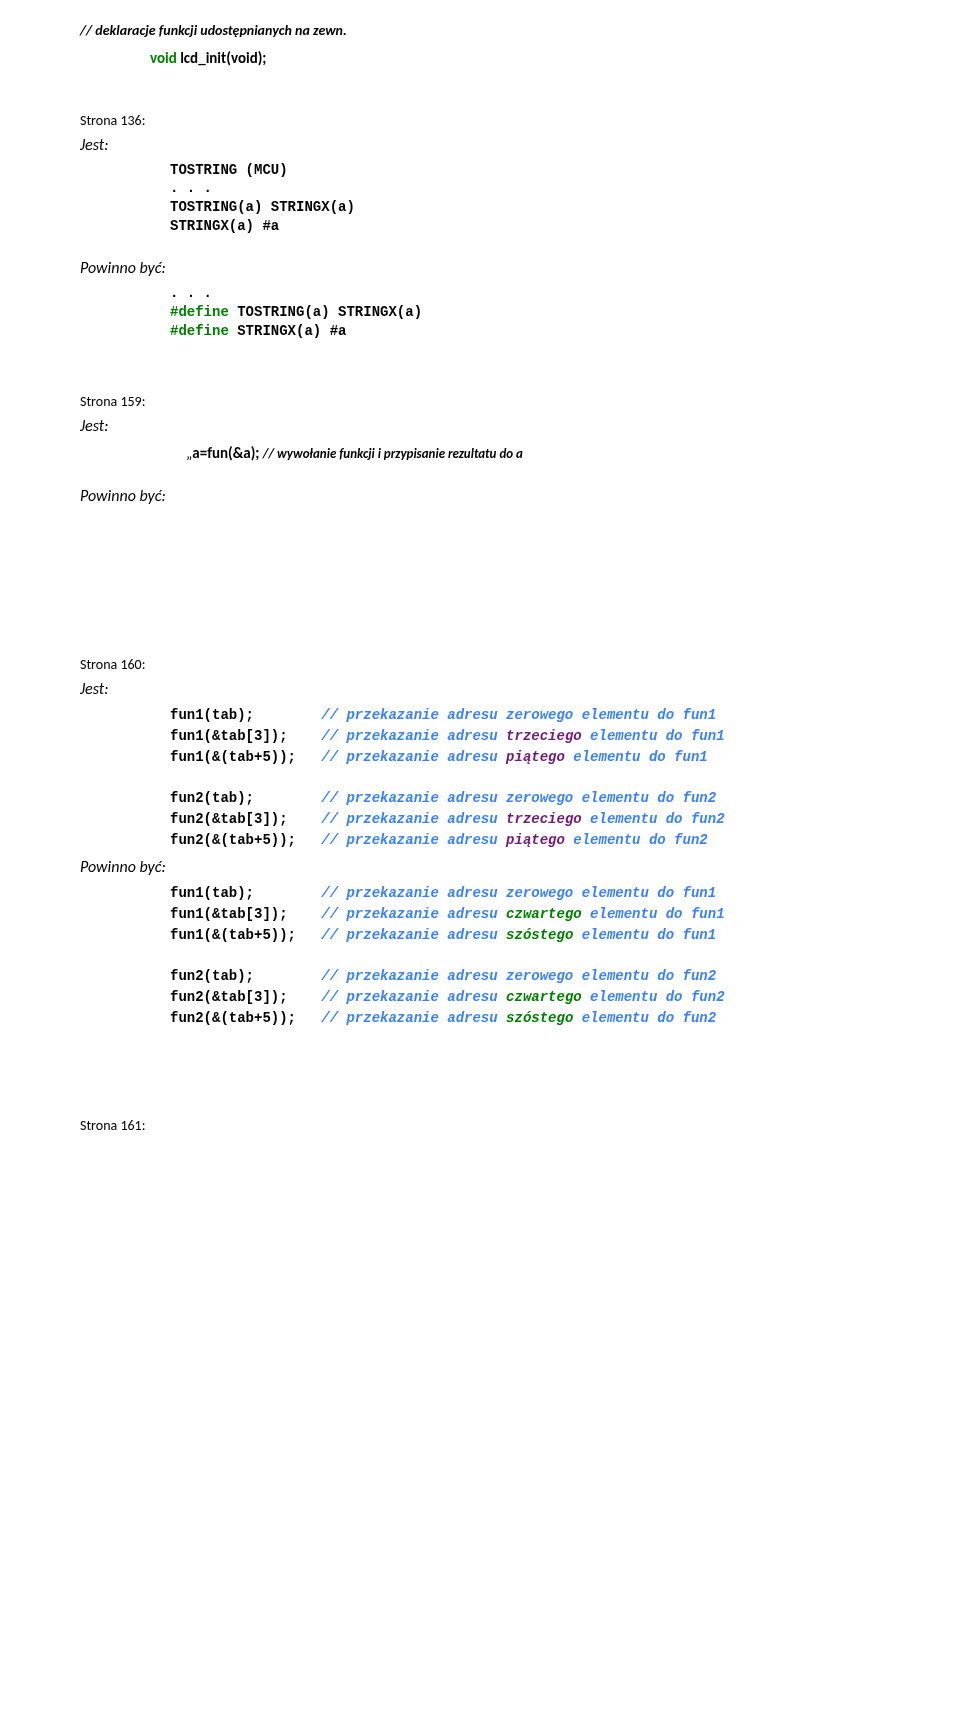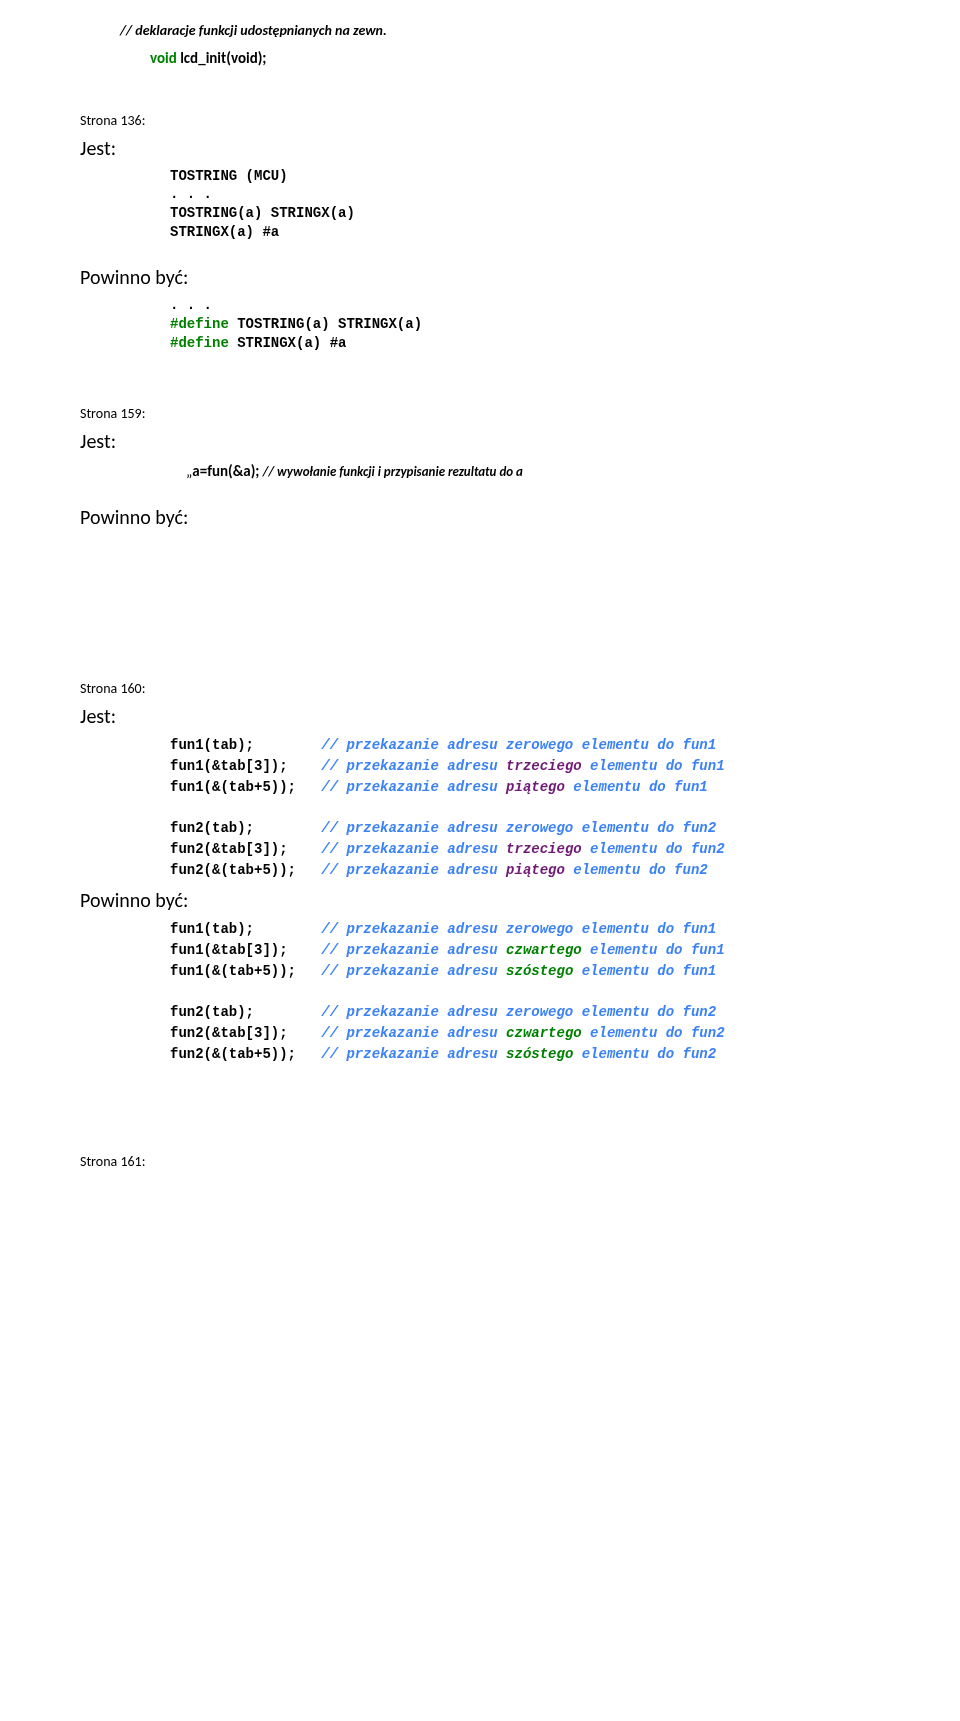--- a/index.html
+++ b/index.html
@@ -11,43 +11,43 @@
   }
   .page {
     width: 960px;
     margin: 0 auto;
     padding: 20px 80px 40px 80px;
     box-sizing: border-box;
     font-size: 15px;
     line-height: 1.5;
   }
   .comment-line {
-    margin-left: 40px;
     color: #000;
     font-weight: bold;
     font-style: italic;
     font-size: 14px;
   }
   .void-line {
     margin-left: 70px;
     font-weight: bold;
     font-size: 15px;
     margin-top: 6px;
     margin-bottom: 40px;
   }
   .void-kw { color: #008000; }
   .section-heading {
     font-weight: normal;
     font-size: 14px;
     margin-top: 30px;
     margin-bottom: 2px;
   }
   .label-jp {
-    font-size: 20px;
+    font-size: 16px;
     margin-bottom: 4px;
+    font-style: italic;
   }
   .mono-block {
     margin-left: 90px;
     font-family: "Courier New", monospace;
     font-size: 14px;
     line-height: 1.35;
     font-weight: bold;
   }
   .green { color: #008000; }
   .quote-line {

